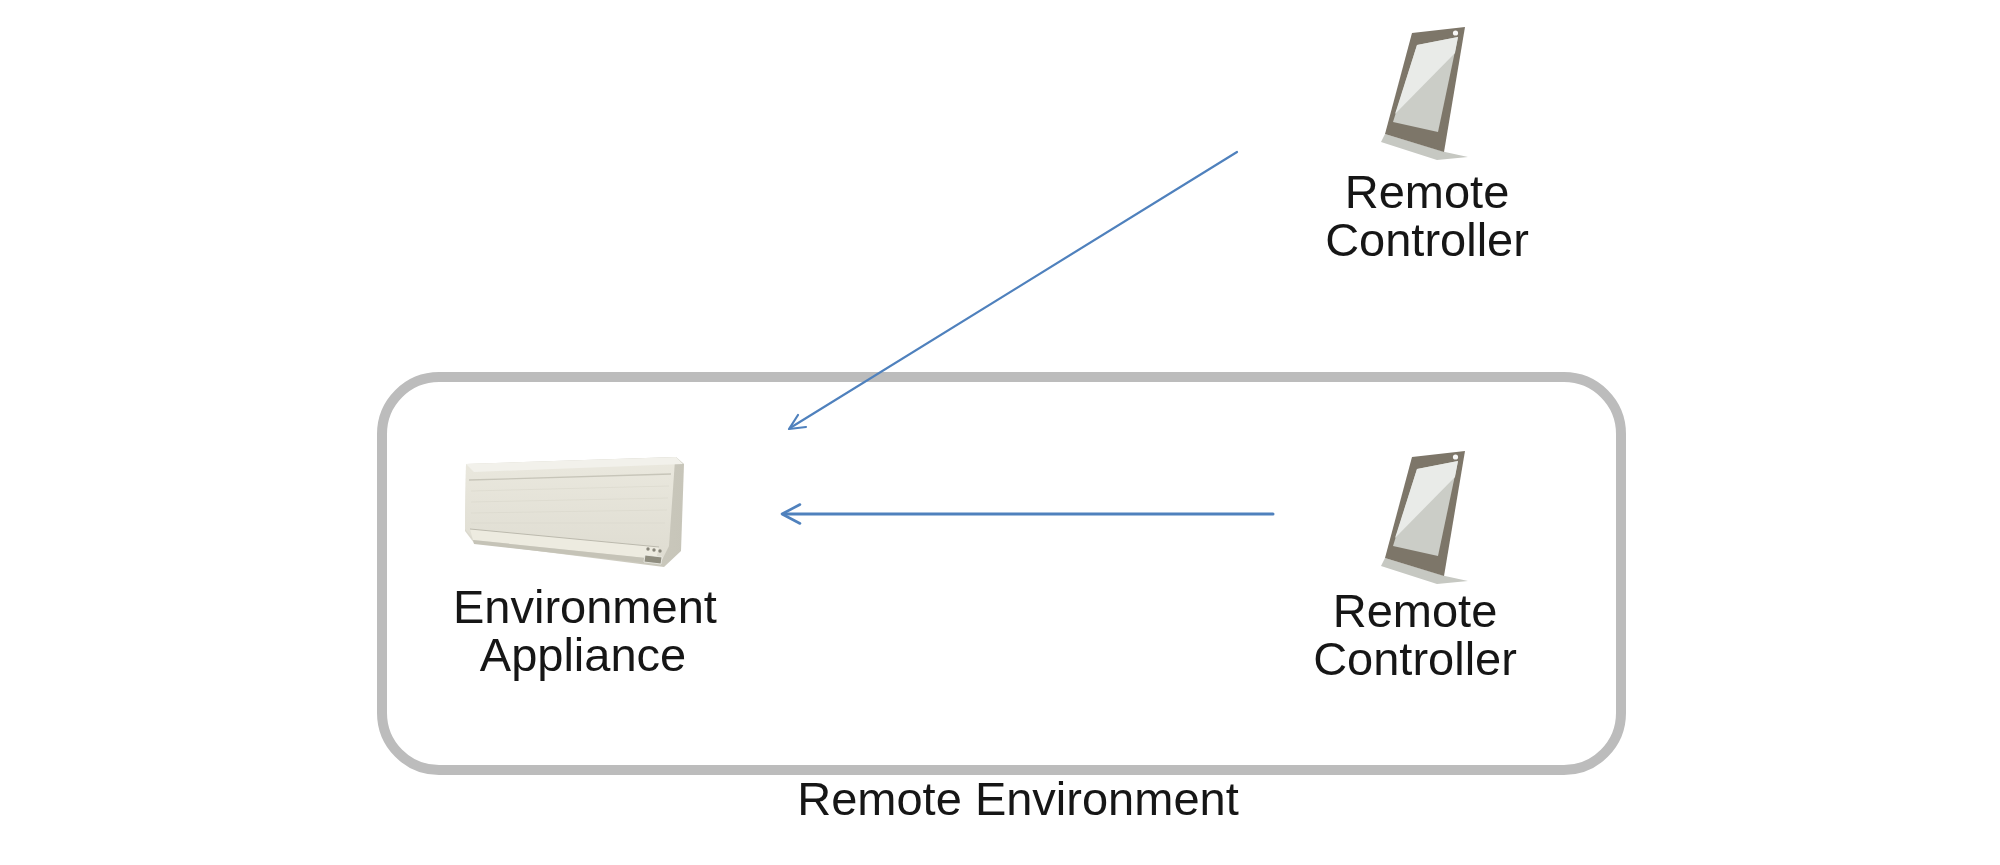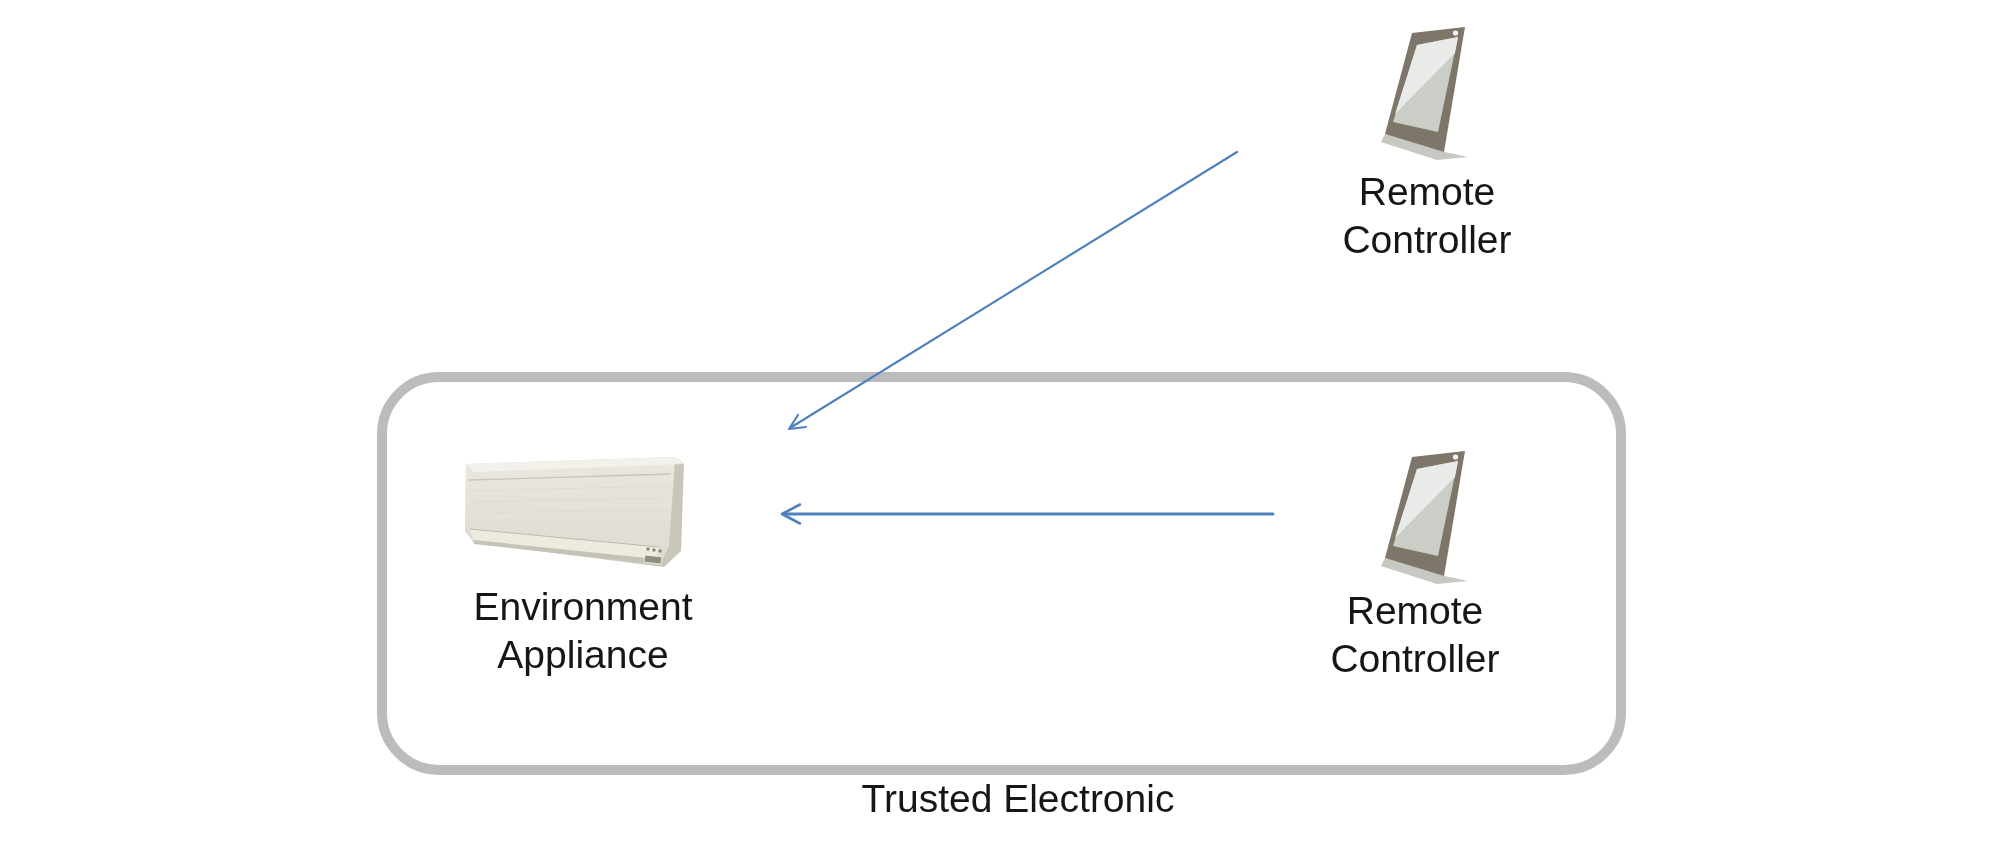--- a/index.html
+++ b/index.html
@@ -21,21 +21,21 @@
     box-sizing: border-box;
     background: transparent;
   }
   .node-icon { position: absolute; }
   .ac-icon     { left: 462px;  top: 455px; }
   .phone-top   { left: 1379px; top: 20px;  }
   .phone-in    { left: 1379px; top: 444px; }
   .label {
     position: absolute;
     text-align: center;
-    font-size: 39px;
+    font-size: 47px;
     line-height: 48px;
     color: #161616;
     white-space: pre-line;
   }
   .label-remote-outside { left: 1297px; top: 168px; width: 260px; }
   .label-remote-inside  { left: 1285px; top: 587px; width: 260px; }
   .label-appliance      { left: 453px;  top: 583px; width: 260px; }
   .label-trusted        { left: 718px;  top: 775px; width: 600px; }
   .arrows-overlay {
     position: absolute;
@@ -106,21 +106,21 @@
     <polygon points="38,25 79,17 76,33 16,94" fill="#e9ebe8"></polygon>
     <circle cx="76.5" cy="13" r="2.6" fill="#ffffff" opacity="0.95"></circle>
   </svg>
 
   <div class="label label-remote-outside">Remote Controller</div>
 
   <div class="label label-remote-inside">Remote Controller</div>
 
   <div class="label label-appliance">Environment Appliance</div>
 
-  <div class="label label-trusted">Trusted Electronic</div>
+  <div class="label label-trusted">Remote Environment</div>
 
   <svg class="arrows-overlay" width="2000" height="865" viewBox="0 0 2000 865" aria-hidden="true">
     <g stroke="#4f81bd" fill="none" stroke-linecap="round">
       <line x1="1237" y1="152" x2="790" y2="428" stroke-width="2.2"></line>
       <polyline points="806,427 789,429 798,415" stroke-width="2.2" stroke-linejoin="round"></polyline>
     </g>
     <g stroke="#4f81bd" fill="none" stroke-linecap="round">
       <line x1="1273" y1="514" x2="784" y2="514" stroke-width="3"></line>
       <polyline points="800,504.5 782,514 800,523.5" stroke-width="2.6" stroke-linejoin="round"></polyline>
     </g>

